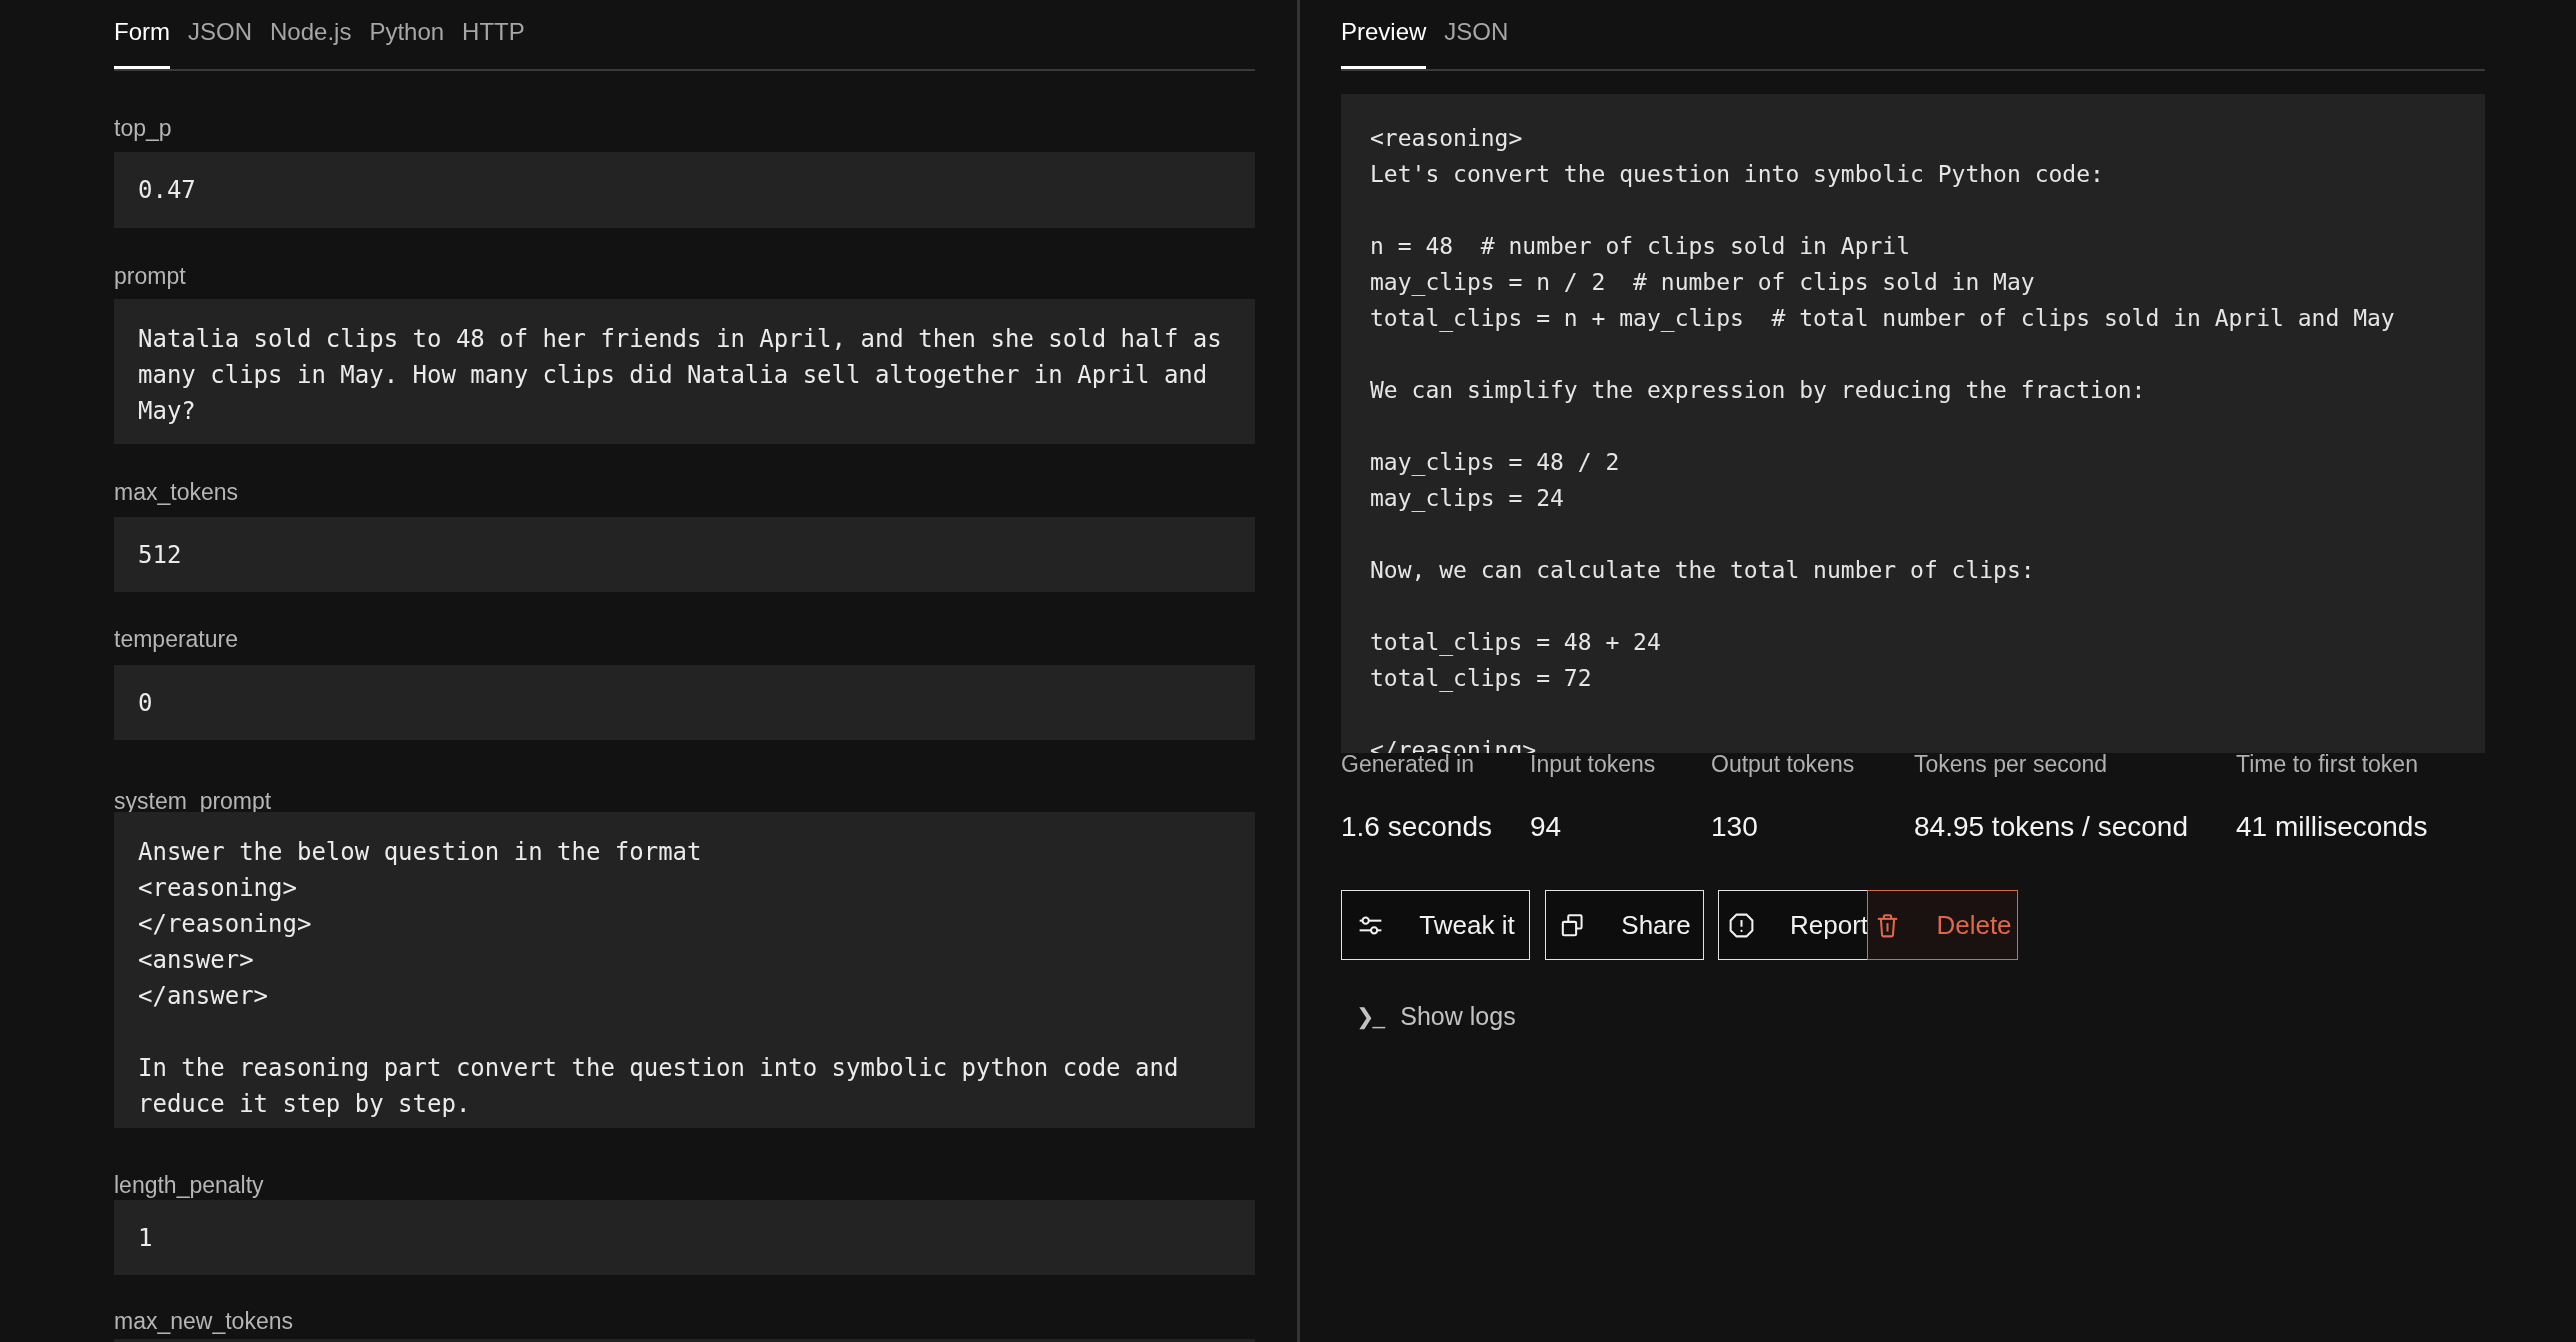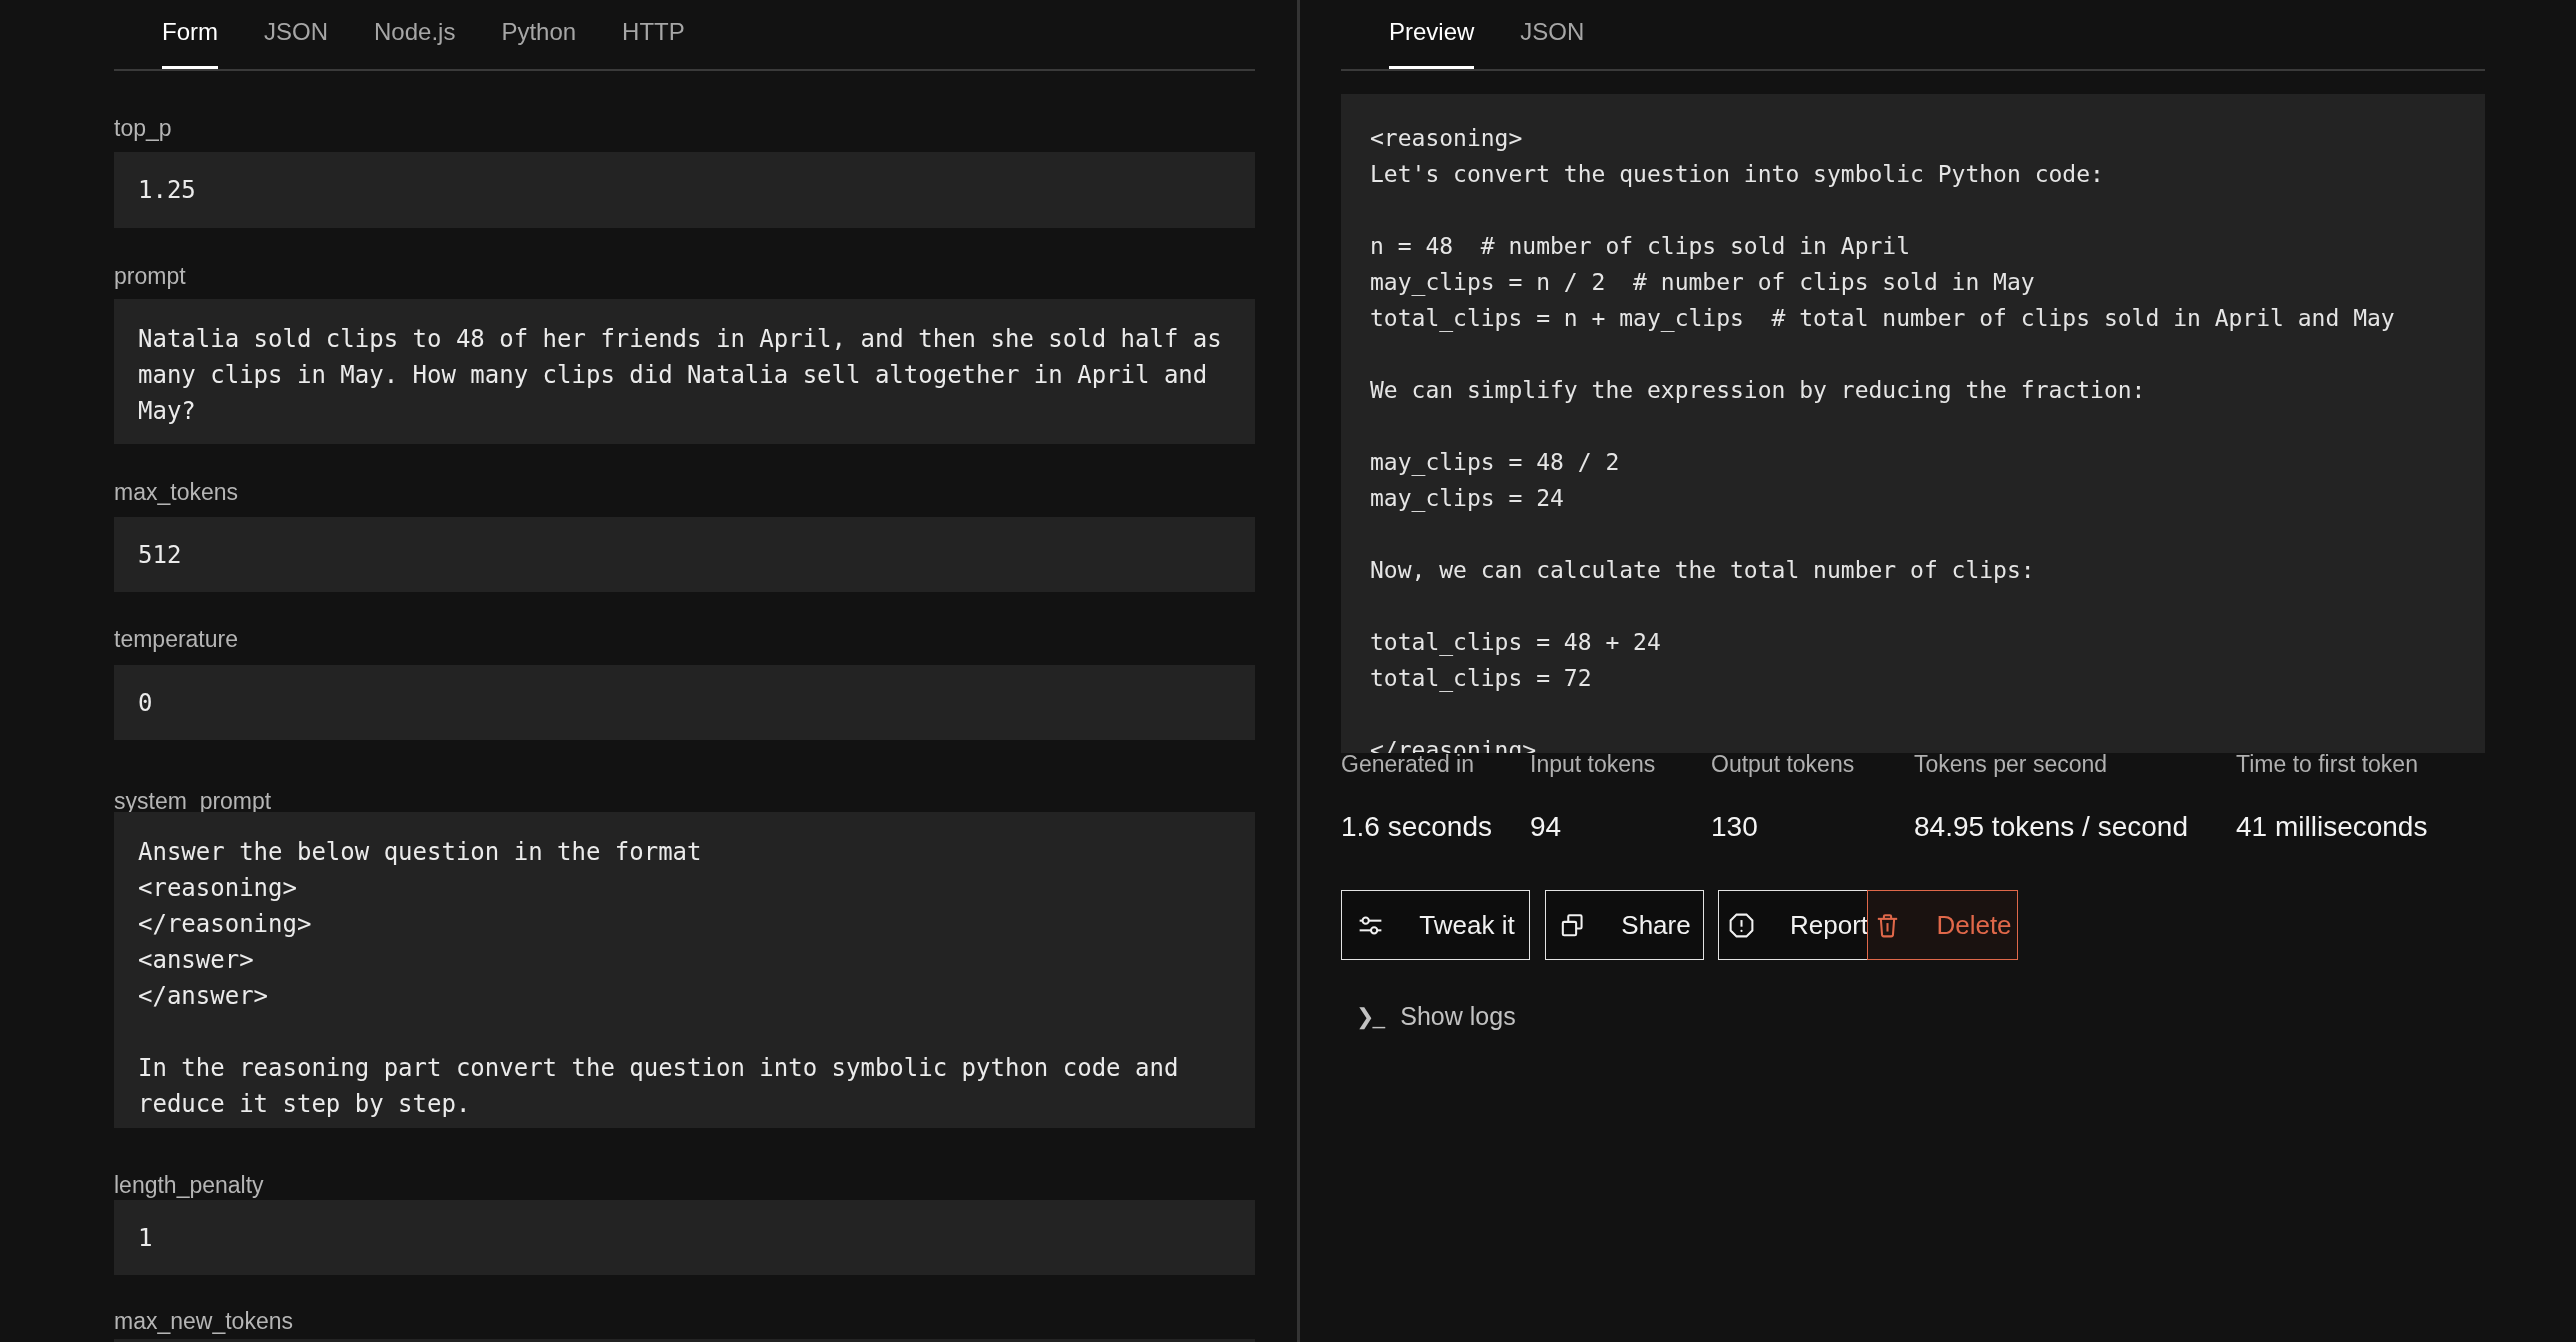--- a/index.html
+++ b/index.html
@@ -15,21 +15,21 @@
   
   .divider {
     position: absolute; left: 1297px; top: 0; width: 2.6px; height: 1342px;
     background: #343434;
   }
 
   
   .tabbar { position: absolute; top: 0; height: 72px; }
   .tabbar .tabs-row {
     position: absolute; left: 0; right: 0; top: 17px;
-    display: flex; gap: 46px; align-items: flex-start; margin-left: 48px;
+    display: flex; gap: 18px; align-items: flex-start;
   }
   .tab {
     font-size: 24px; color: #a6a6a6; cursor: pointer;
     line-height: 29px; white-space: nowrap; position: relative;
   }
   .tab.active { color: #ffffff; }
   .tab.active::after {
     content: ""; position: absolute; left: 0; right: 0; top: 49px;
     height: 4.3px; background: #ffffff;
   }
@@ -93,21 +93,21 @@
     <span class="tab active">Form</span>
     <span class="tab">JSON</span>
     <span class="tab">Node.js</span>
     <span class="tab">Python</span>
     <span class="tab">HTTP</span>
   </div>
   <div class="baseline"></div>
 </div>
 
 <div class="field-label" style="top:115px">top_p</div>
-<div class="input-box input-single mono" style="top:152px; height:76px"><span>1.25</span></div>
+<div class="input-box input-single mono" style="top:152px; height:76px"><span>0.47</span></div>
 
 <div class="field-label" style="top:263px">prompt</div>
 <div class="input-box input-multi mono" style="top:299px; height:145px">Natalia sold clips to 48 of her friends in April, and then she sold half as
 many clips in May. How many clips did Natalia sell altogether in April and
 May?</div>
 
 <div class="field-label" style="top:479px">max_tokens</div>
 <div class="input-box input-single mono" style="top:517px; height:75px"><span>512</span></div>
 
 <div class="field-label" style="top:626px">temperature</div>

